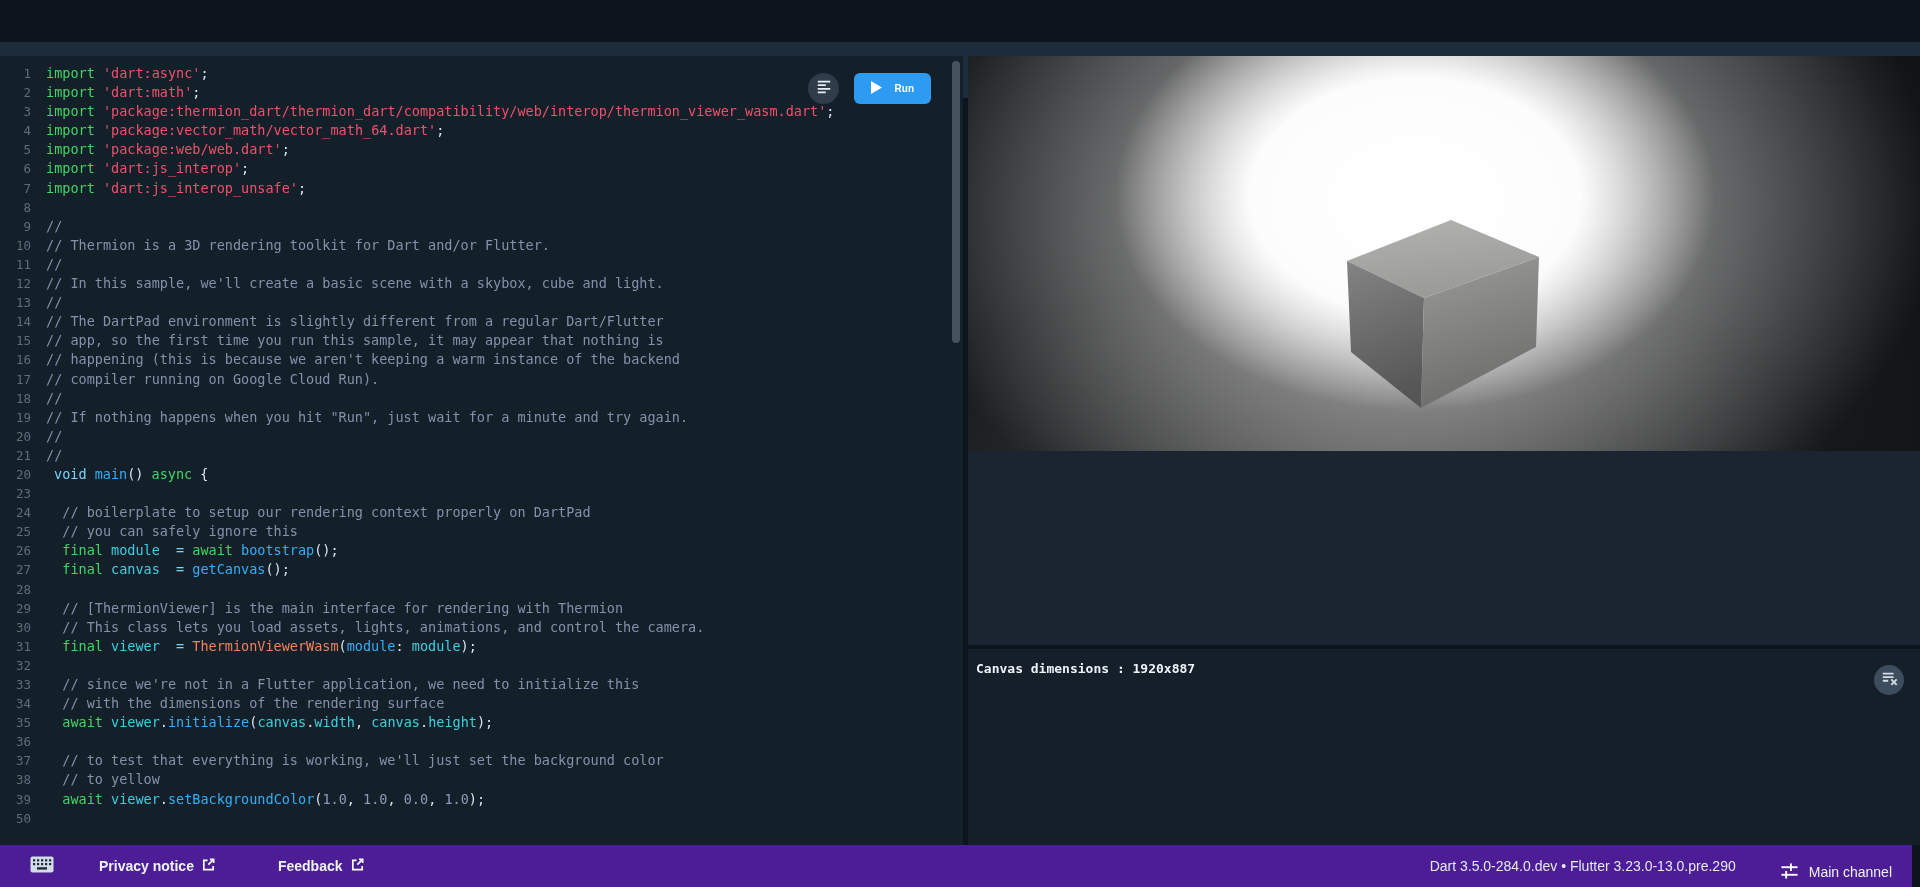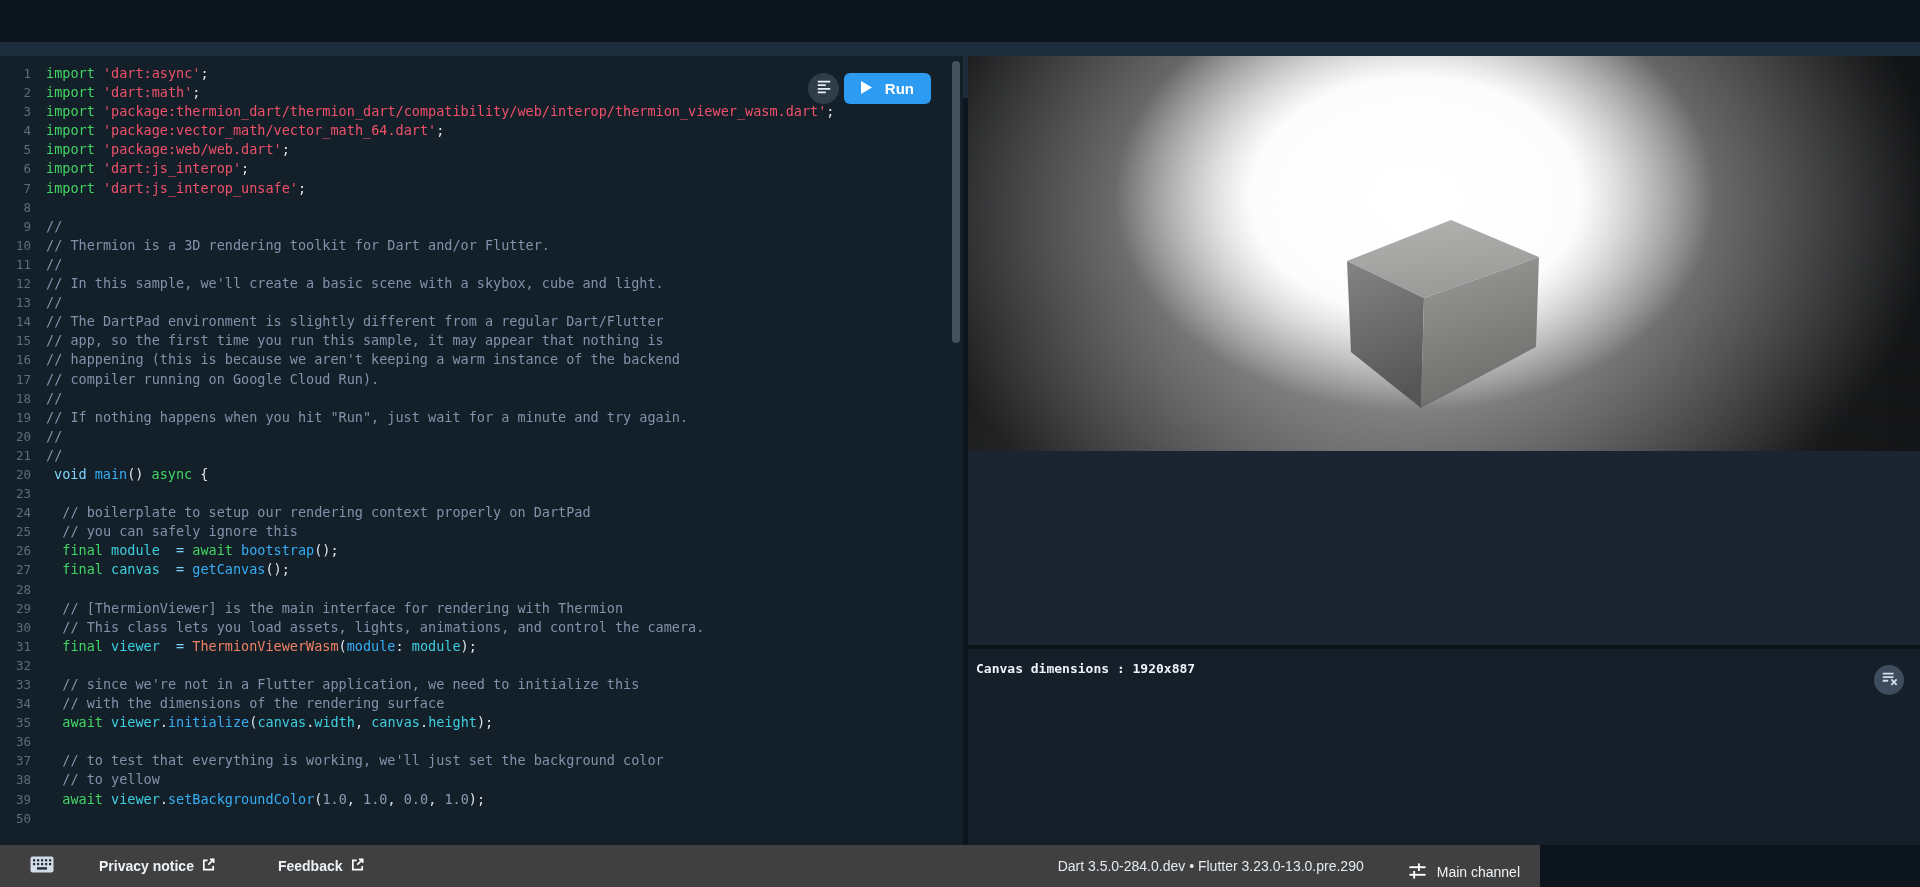--- a/index.html
+++ b/index.html
@@ -39,21 +39,21 @@
   .tk-var { color:#3dcfe0; }
   .tk-fn  { color:#35aef5; }
   .tk-cls { color:#f08163; }
   .tk-num { color:#8b9cb8; }
   .tk-d   { color:#dbe4ee; }
   .tk-wb  { color:#7dd3fc; font-weight:normal;margin-left:8px; }
 
   #format-btn { position:absolute; top:17px; right:124px; width:31px; height:31px; border-radius:50%;
                 background:#2f3d4a; display:flex; align-items:center; justify-content:center; cursor:pointer; }
   #run-btn { position:absolute; top:17px; right:32px; height:31px; border-radius:6px;
-             background:#2e9bf3; color:#ffffff; font-size:15px; font-weight:600;
+             background:#2e9bf3; color:#ffffff; font-size:10px; font-weight:600;
              display:flex; align-items:center; padding:8px 17px; cursor:pointer; }
   #run-btn .lbl { margin-left:13px; }
   #editor-scrollbar { position:absolute; top:5px; right:3px; width:8px; height:282px;
                       background:#46535f; border-radius:4px; }
 
   
   #right-panel { position:absolute; top:56px; left:968px; width:1044px; height:789px; background:#1a2531; }
   #scene { position:absolute; top:0; left:0; width:952px; height:395px; overflow:hidden;
            background:
              radial-gradient(ellipse 300px 215px at 447px 140px, rgba(255,255,255,1) 0%, rgba(255,255,255,.97) 55%, rgba(255,255,255,0) 100%),
@@ -64,21 +64,21 @@
   #cube { position:absolute; left:379px; top:164px; }
   #frame-rest { position:absolute; top:395px; left:0; width:952px; height:194px; background:#1a2531; }
   #output-divider { position:absolute; top:589px; left:0; width:952px; height:4px; background:#0b131b; }
   #console { position:absolute; top:593px; left:0; width:952px; height:196px; background:#151f2a; }
   #console-text { padding:12px 0 0 8px; font-family:"DejaVu Sans Mono", monospace;
                   font-size:13px; font-weight:600; color:#eef3f8; white-space:pre; }
   #clear-console-btn { position:absolute; top:16px; right:16px; width:30px; height:30px; border-radius:50%;
                        background:#3e4d5d; display:flex; align-items:center; justify-content:center; cursor:pointer; }
 
   
-  #statusbar { position:absolute; top:845px; left:0; width:1540px; height:42px; background:#404040;
+  #statusbar { position:absolute; top:845px; left:0; width:1912px; height:42px; background:#4c1d95;
                display:flex; align-items:center; color:#eef3f8; font-size:14px; }
   #kbd-btn { margin-left:30px; display:flex; cursor:pointer; }
   .foot-link { display:flex; align-items:center; font-weight:600; cursor:pointer; }
   .foot-link svg { margin-left:7px; }
   #privacy-link { margin-left:45px; }
   #feedback-link { margin-left:62px; }
   #foot-right { margin-left:auto; display:flex; align-items:center; padding-right:20px; }
   #version-text { color:#e3eaf2; font-weight:400; }
   #channel-btn { display:flex; align-items:center; font-weight:500; margin-left:44px; cursor:pointer;margin-top:12px; }
   #channel-btn .lbl { margin-left:10px; }

